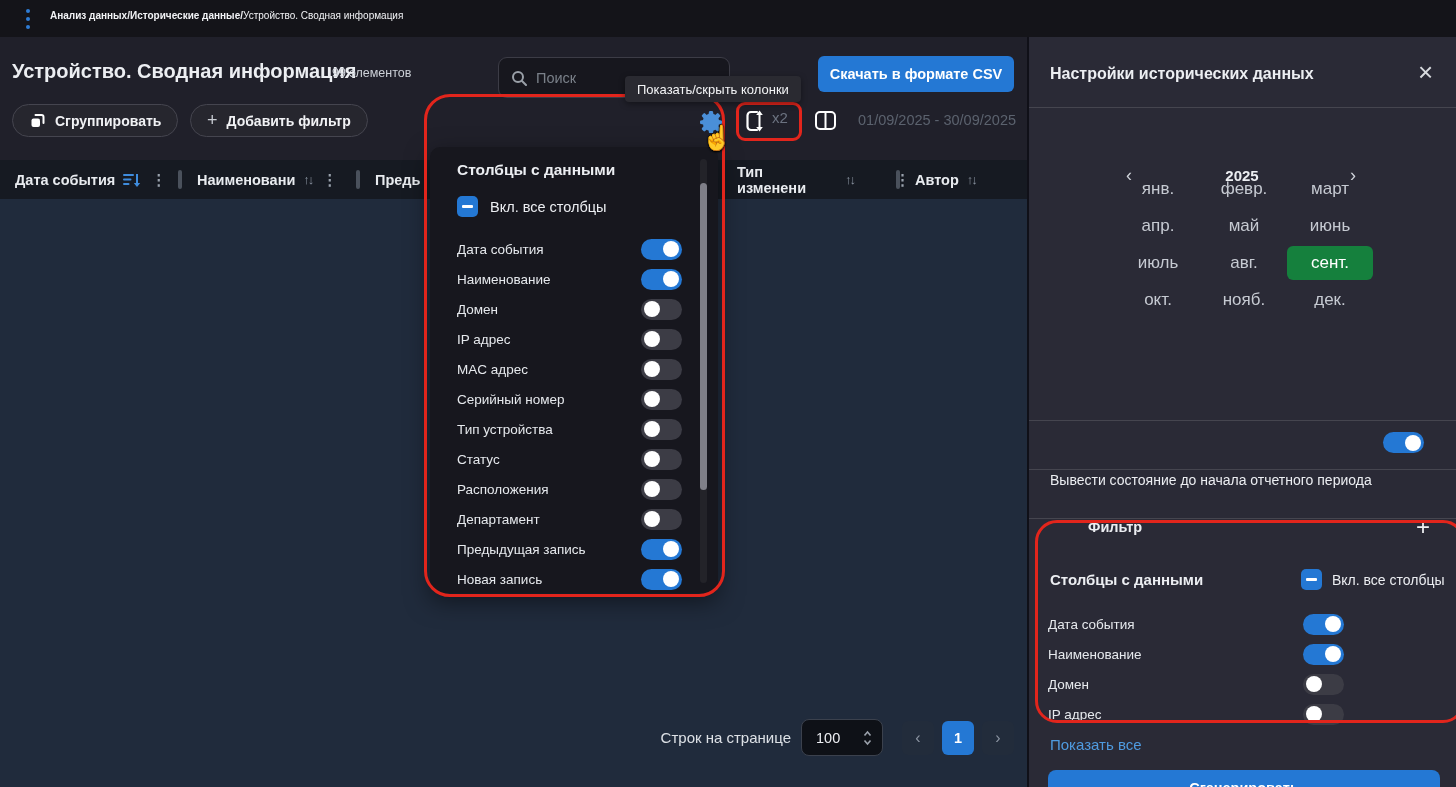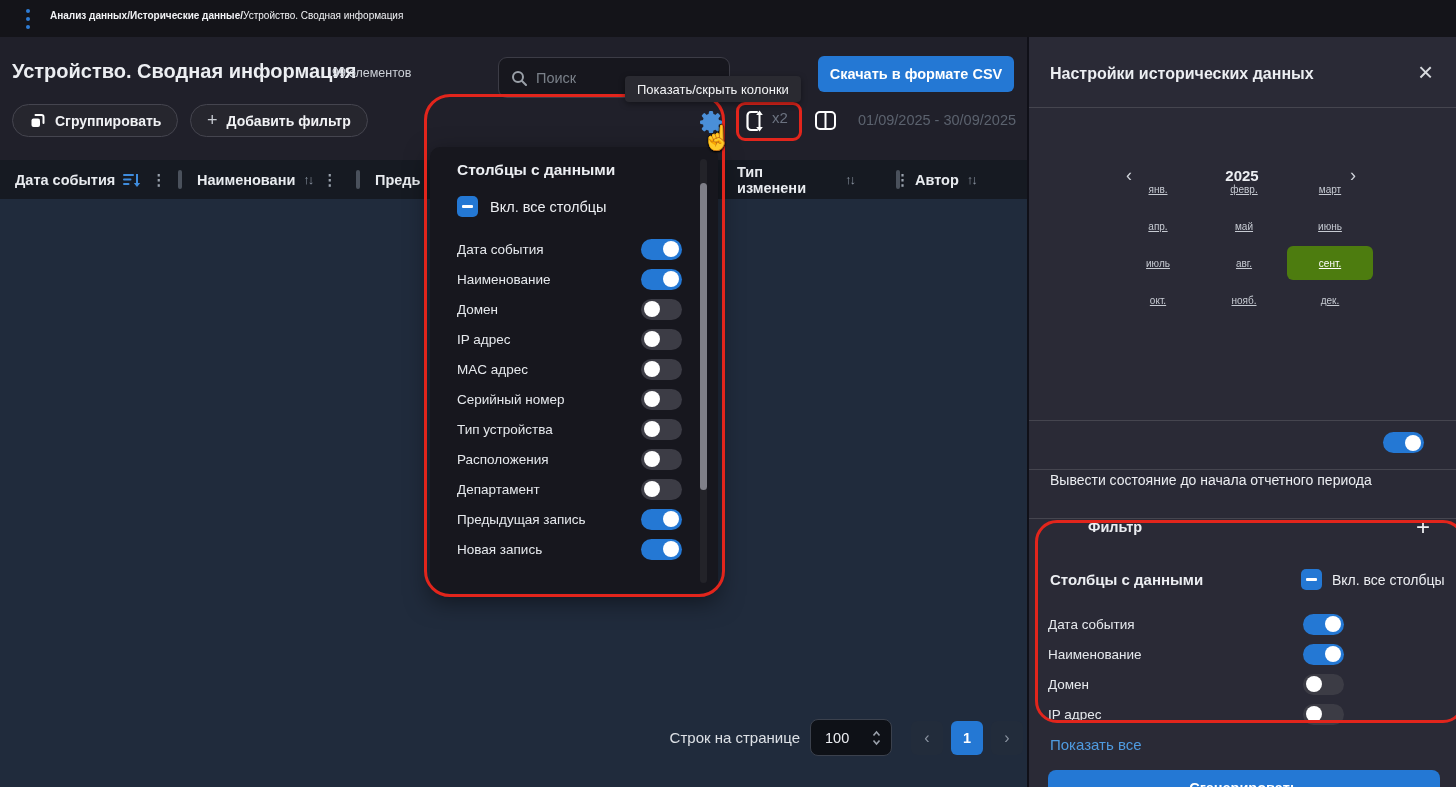--- a/index.html
+++ b/index.html
@@ -40,21 +40,21 @@
   .th { position:relative; display:flex; align-items:center; gap:8px; padding-left:15px; font-size:14.5px; font-weight:600; color:#e8ebef; }
   .th .sortable { font-size:13px; color:#8a93a0; letter-spacing:-2px; }
   .th .kebab { font-size:15px; color:#9aa2ad; margin-left:2px; }
   .th .divider { position:absolute; right:0; top:10px; width:4px; height:19px; background:#4a515c; border-radius:2px; }
   .th0{width:182px;} .th1{width:178px;} .th2{width:362px;} .th3{width:178px;gap:39px;} .th4{width:128px;}
 
   #tbody { position:absolute; left:0; top:199px; width:1028px; height:588px; background:#202b3c; }
   #main-sep { position:absolute; left:1027px; top:37px; width:2px; height:750px; background:#101018; z-index:7; }
 
   
-  #pagination { position:absolute; left:17px; top:715px; width:960px; height:52px; z-index:2; }
+  #pagination { position:absolute; left:8px; top:715px; width:960px; height:52px; z-index:2; }
   #rows-label { position:absolute; left:630px; top:14px; width:153px; text-align:right; font-size:15px; color:#dde1e6; }
   #rows-select { position:absolute; left:793px; top:4px; width:82px; height:37px; background:#0e1117; border:1px solid #3b414d;
     border-radius:8px; display:flex; align-items:center; padding:0 10px 0 14px; justify-content:space-between; font-size:14.5px; }
   .pagebtn { position:absolute; top:6px; width:32px; height:34px; border-radius:6px; background:#222c3b; border:none;
     color:#8a93a0; font-size:16px; font-family:inherit; display:flex; align-items:center; justify-content:center; }
   #btn-prev { left:894px; } #btn-next { left:974px; }
   #btn-page { left:934px; background:#2478d4; color:#fff; font-weight:700; font-size:14.5px; }
 
   
   #dropdown { position:absolute; left:430px; top:147px; width:288px; height:446px; background:#17171e;
@@ -91,22 +91,22 @@
   #sidebar { position:absolute; left:1028px; top:37px; width:428px; height:750px; background:#2a2a36; z-index:3; }
   .sb-divider { position:absolute; left:0; width:428px; height:1px; background:#45454f; }
   #sb-title { position:absolute; left:22px; top:28px; font-size:16px; font-weight:700; }
   #sb-close { position:absolute; left:390px; top:22px; font-size:26px; font-weight:300; color:#d7dade; line-height:1; }
   #year-nav { position:absolute; left:0; top:126px; width:428px; height:30px; }
   #year-prev { position:absolute; left:98px; top:2px; font-size:18px; color:#cfd3da; }
   #year-next { position:absolute; left:322px; top:2px; font-size:18px; color:#cfd3da; }
   #year-label { position:absolute; left:0; width:428px; text-align:center; top:4px; font-size:15px; font-weight:700; }
   #months { position:absolute; left:87px; top:135px; width:260px; height:145px; display:grid;
     grid-template-columns:repeat(3,86px); grid-auto-rows:34px; row-gap:3px; }
-  .month { display:flex; align-items:center; justify-content:center; font-size:10px; color:#c6cad2; border-radius:6px;text-decoration:underline; }
-  .month.selected { background:#4d7c0f; color:#fff; }
+  .month { display:flex; align-items:center; justify-content:center; font-size:17px; color:#c6cad2; border-radius:6px; }
+  .month.selected { background:#15803d; color:#fff; }
   #preperiod-label { position:absolute; left:22px; top:435px; font-size:14px; }
   #preperiod-toggle { position:absolute; left:1383px; top:432px; z-index:4; }
   #filter-label { position:absolute; left:22px; top:482px; font-size:14.5px; font-weight:600;margin-left:38px; }
   #filter-plus { position:absolute; left:388px; top:476px; font-size:24px; font-weight:300; color:#f0f1f4; }
   #sbcols-title { position:absolute; left:22px; top:534px; font-size:15px; font-weight:700; }
   #sbcols-selectall { position:absolute; left:273px; top:532px; display:flex; align-items:center; gap:10px; font-size:14px; }
   #sb-list { position:absolute; left:0; top:533px; width:428px; padding:39px 112px 0 20px; }
   #show-all { position:absolute; left:22px; top:699px; font-size:15px; color:#4f9be0; }
   #btn-generate { position:absolute; left:20px; top:733px; width:392px; height:35px; background:#2478d4; border:none;
     border-radius:8px; color:#fff; font-size:14.5px; font-weight:700; font-family:inherit; }
@@ -277,20 +277,26 @@
           <div class="knob"></div>
         </div>
       </div>
       <div class="trow">
         <span class="tlabel">Тип устройства</span>
         <div class="toggle off">
           <div class="knob"></div>
         </div>
       </div>
       <div class="trow">
+        <span class="tlabel">Статус</span>
+        <div class="toggle off">
+          <div class="knob"></div>
+        </div>
+      </div>
+      <div class="trow">
         <span class="tlabel">Расположения</span>
         <div class="toggle off">
           <div class="knob"></div>
         </div>
       </div>
       <div class="trow">
         <span class="tlabel">Департамент</span>
         <div class="toggle off">
           <div class="knob"></div>
         </div>

